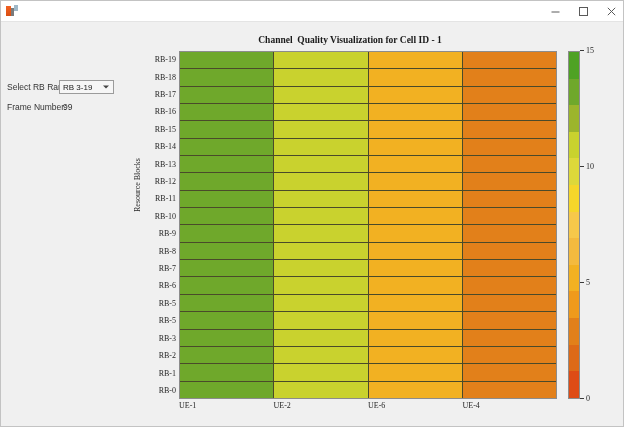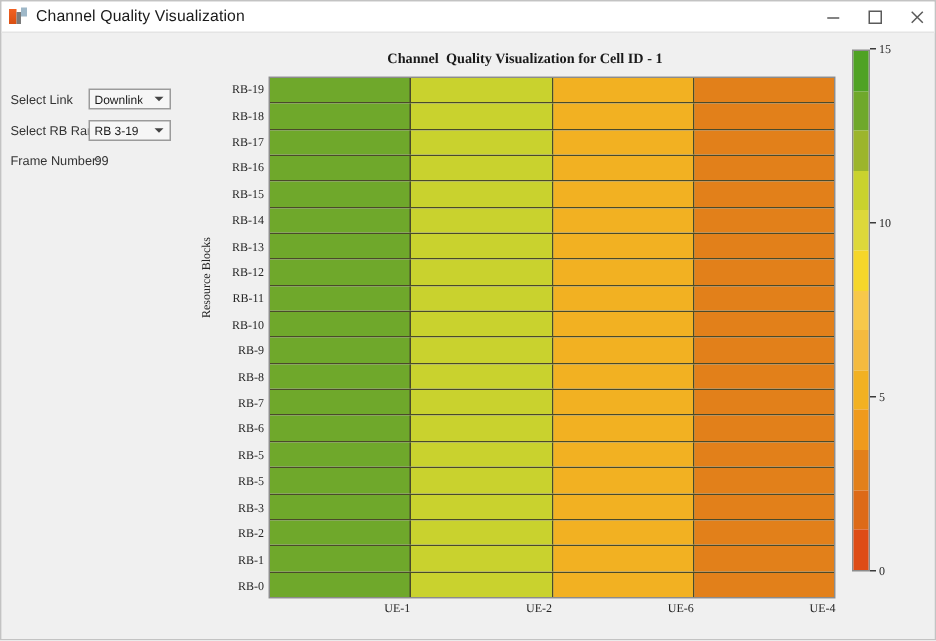--- a/index.html
+++ b/index.html
@@ -224,39 +224,39 @@
   
   #x-ticks {
     position: absolute;
     left: 44px;
     top: 379px;
     width: 378px;
     display: flex;
   }
   .x-tick {
     flex: 1 1 0;
-    text-align: right;
+    text-align: left;
     font-size: 8px;
     color: #262626;
   }
   #x-axis-title {
     position: absolute;
     left: 44px;
     top: 392px;
     width: 378px;
     text-align: center;
     font-size: 8px;
     color: #262626;
   }
 
   
   #colorbar-wrap {
     position: absolute;
     left: 433px;
-    top: 11px;
+    top: 29px;
     width: 50px;
     height: 348px;
     text-align: right;
   }
   #colorbar {
     position: absolute;
     left: 0; top: 0;
     width: 12px;
     height: 348px;
     border: 1px solid #8c8c8c;
@@ -285,21 +285,20 @@
 <body>
 
 <div id="app-window">
 
   <div id="title-bar">
     <div id="app-icon">
       <span class="ic-a"></span>
       <span class="ic-b"></span>
       <span class="ic-c"></span>
     </div>
-    <div id="title-text">Channel Quality Visualization</div>
 
     <div id="window-controls">
       <div class="win-btn">
         <svg width="11" height="11" viewBox="0 0 11 11" aria-hidden="true">
           <line x1="1.5" y1="6" x2="9.5" y2="6" stroke="#5a5a5a" stroke-width="1"></line>
         </svg>
       </div>
       <div class="win-btn">
         <svg width="11" height="11" viewBox="0 0 11 11" aria-hidden="true">
           <rect x="1.5" y="1.5" width="8" height="8" fill="none" stroke="#5a5a5a" stroke-width="1"></rect>
@@ -311,27 +310,20 @@
           <line x1="9.2" y1="1.8" x2="1.8" y2="9.2" stroke="#5a5a5a" stroke-width="1"></line>
         </svg>
       </div>
     </div>
   </div>
 
   <div id="client-area">
 
     <div id="control-panel">
 
-      <div class="ctrl-row" id="row-link">
-        <span class="ctrl-label">Select Link</span>
-        <div class="dropdown">
-          <span class="dd-value">Downlink</span>
-          <span class="dd-arrow"></span>
-        </div>
-      </div>
 
       <div class="ctrl-row" id="row-rb">
         <span class="ctrl-label">Select RB Range</span>
         <div class="dropdown">
           <span class="dd-value">RB 3-19</span>
           <span class="dd-arrow"></span>
         </div>
       </div>
 
       <div class="ctrl-row" id="row-frame">

